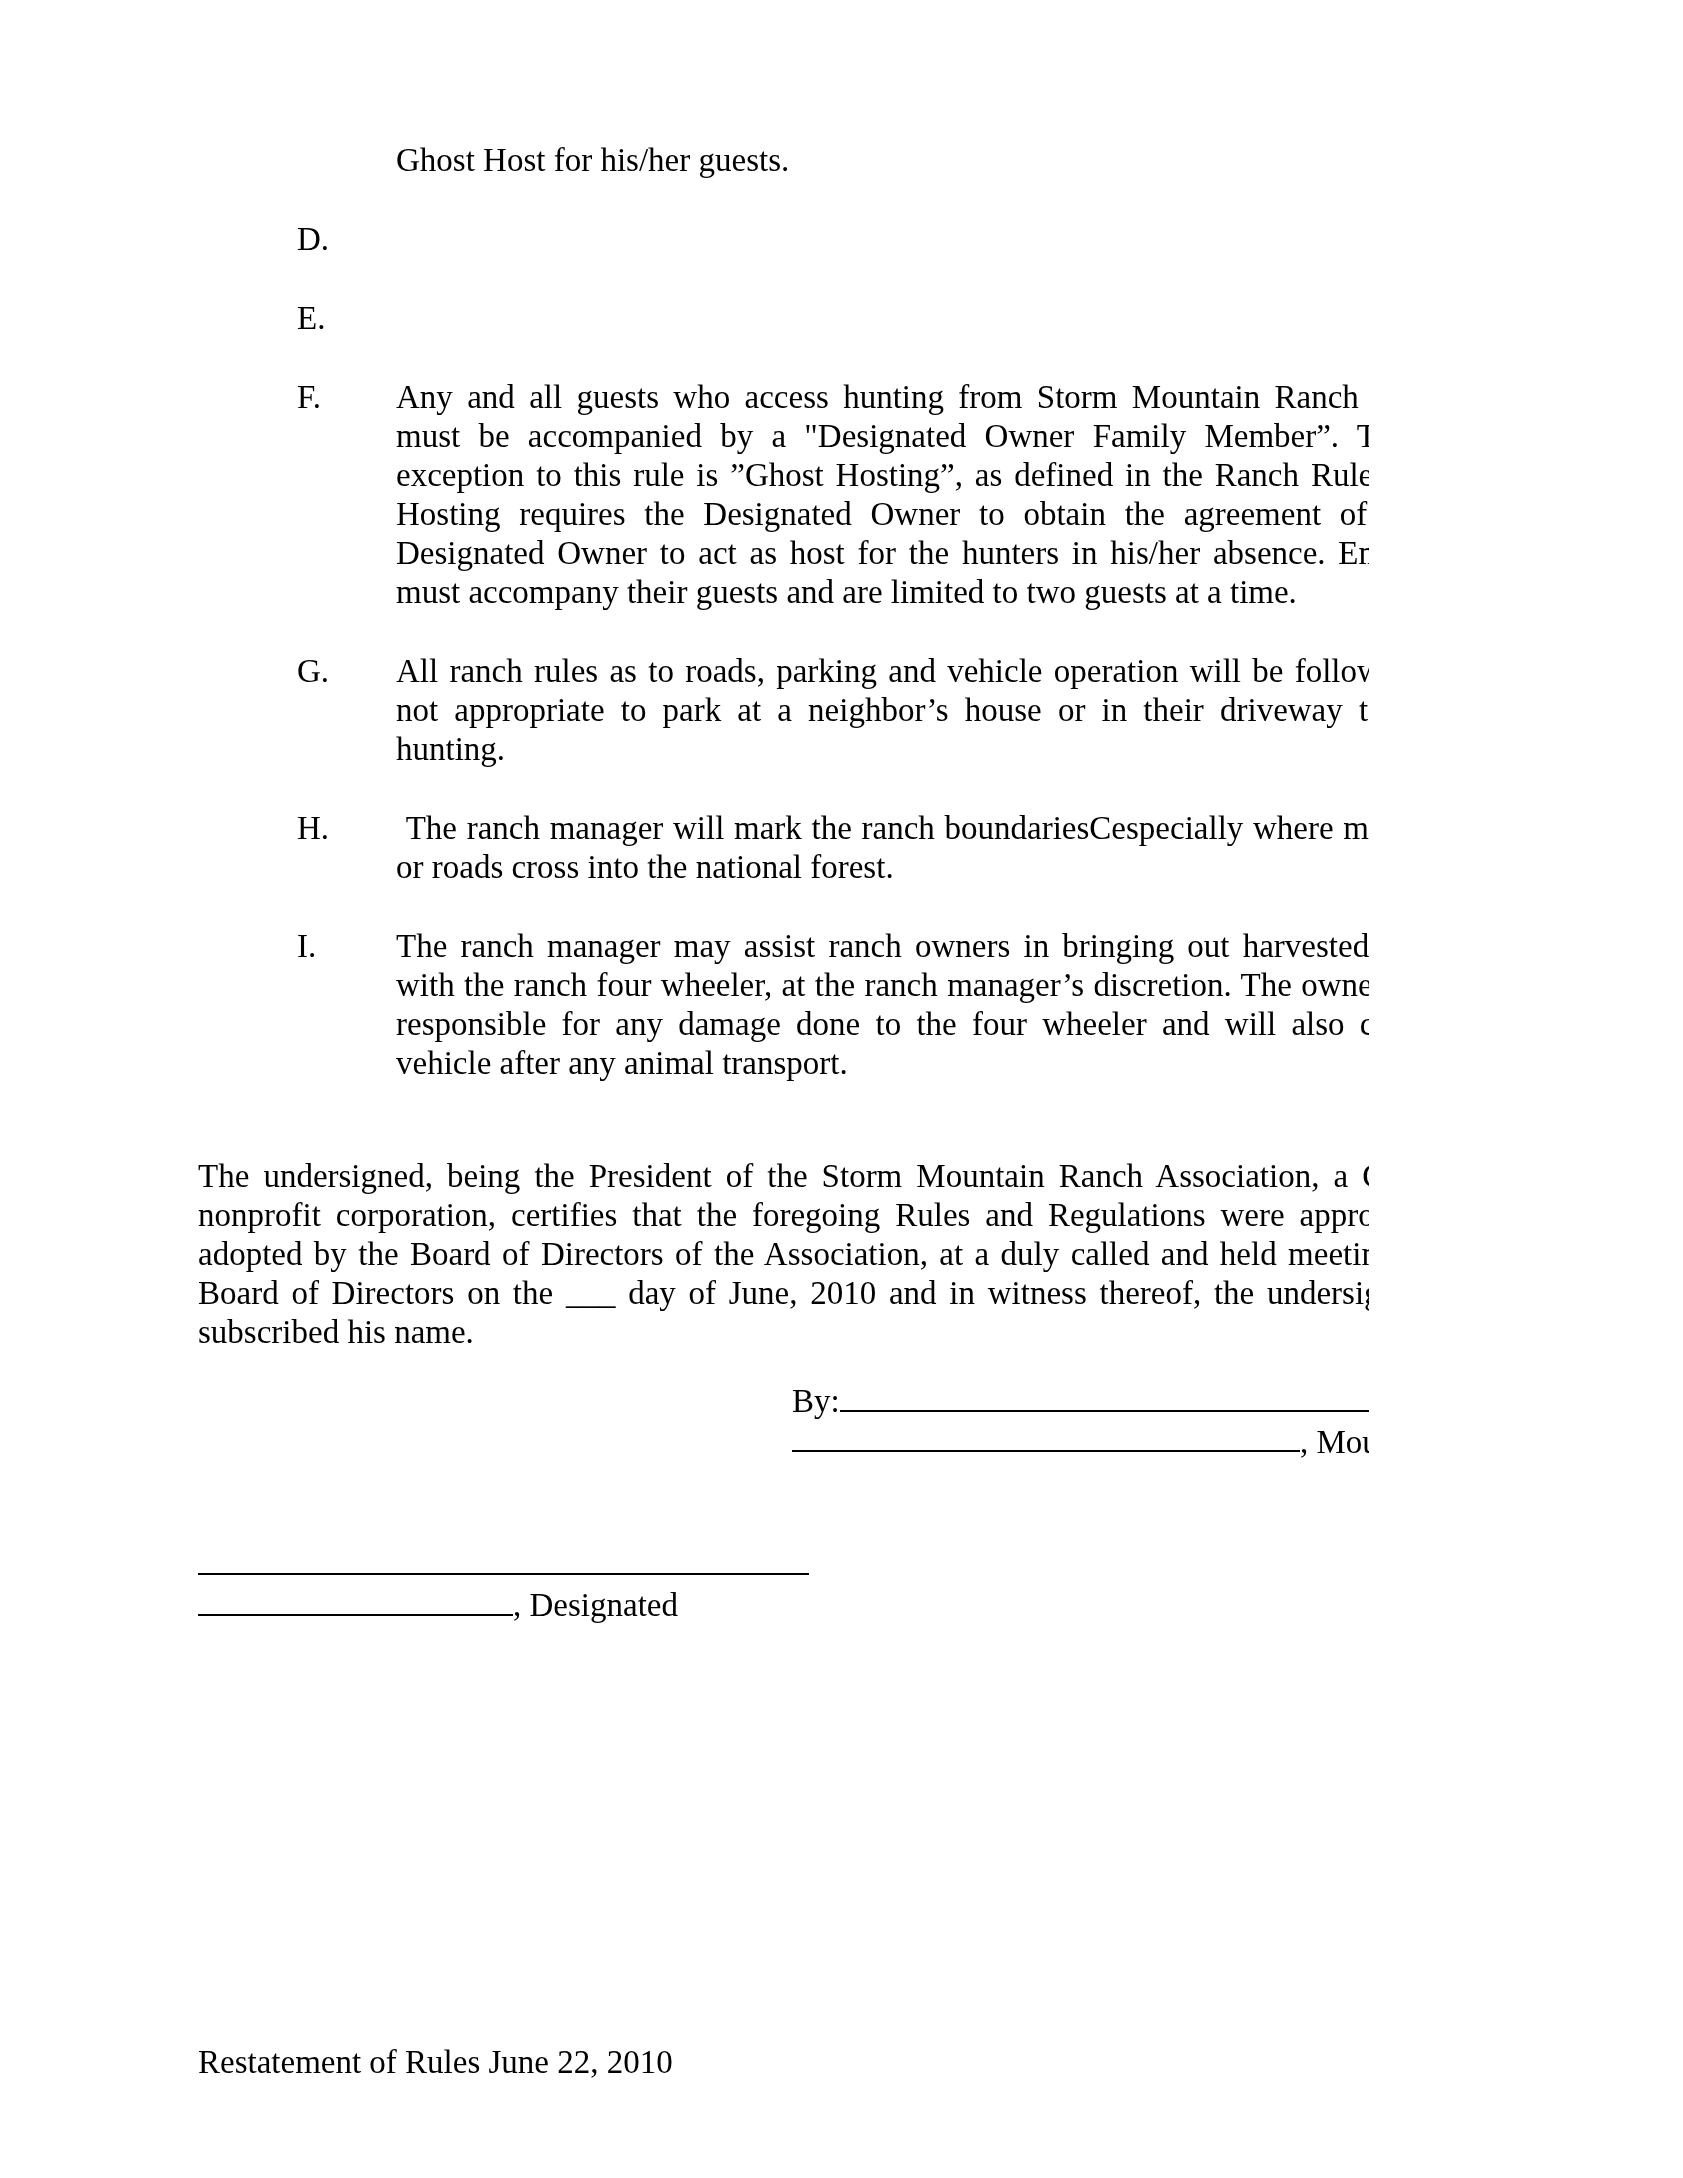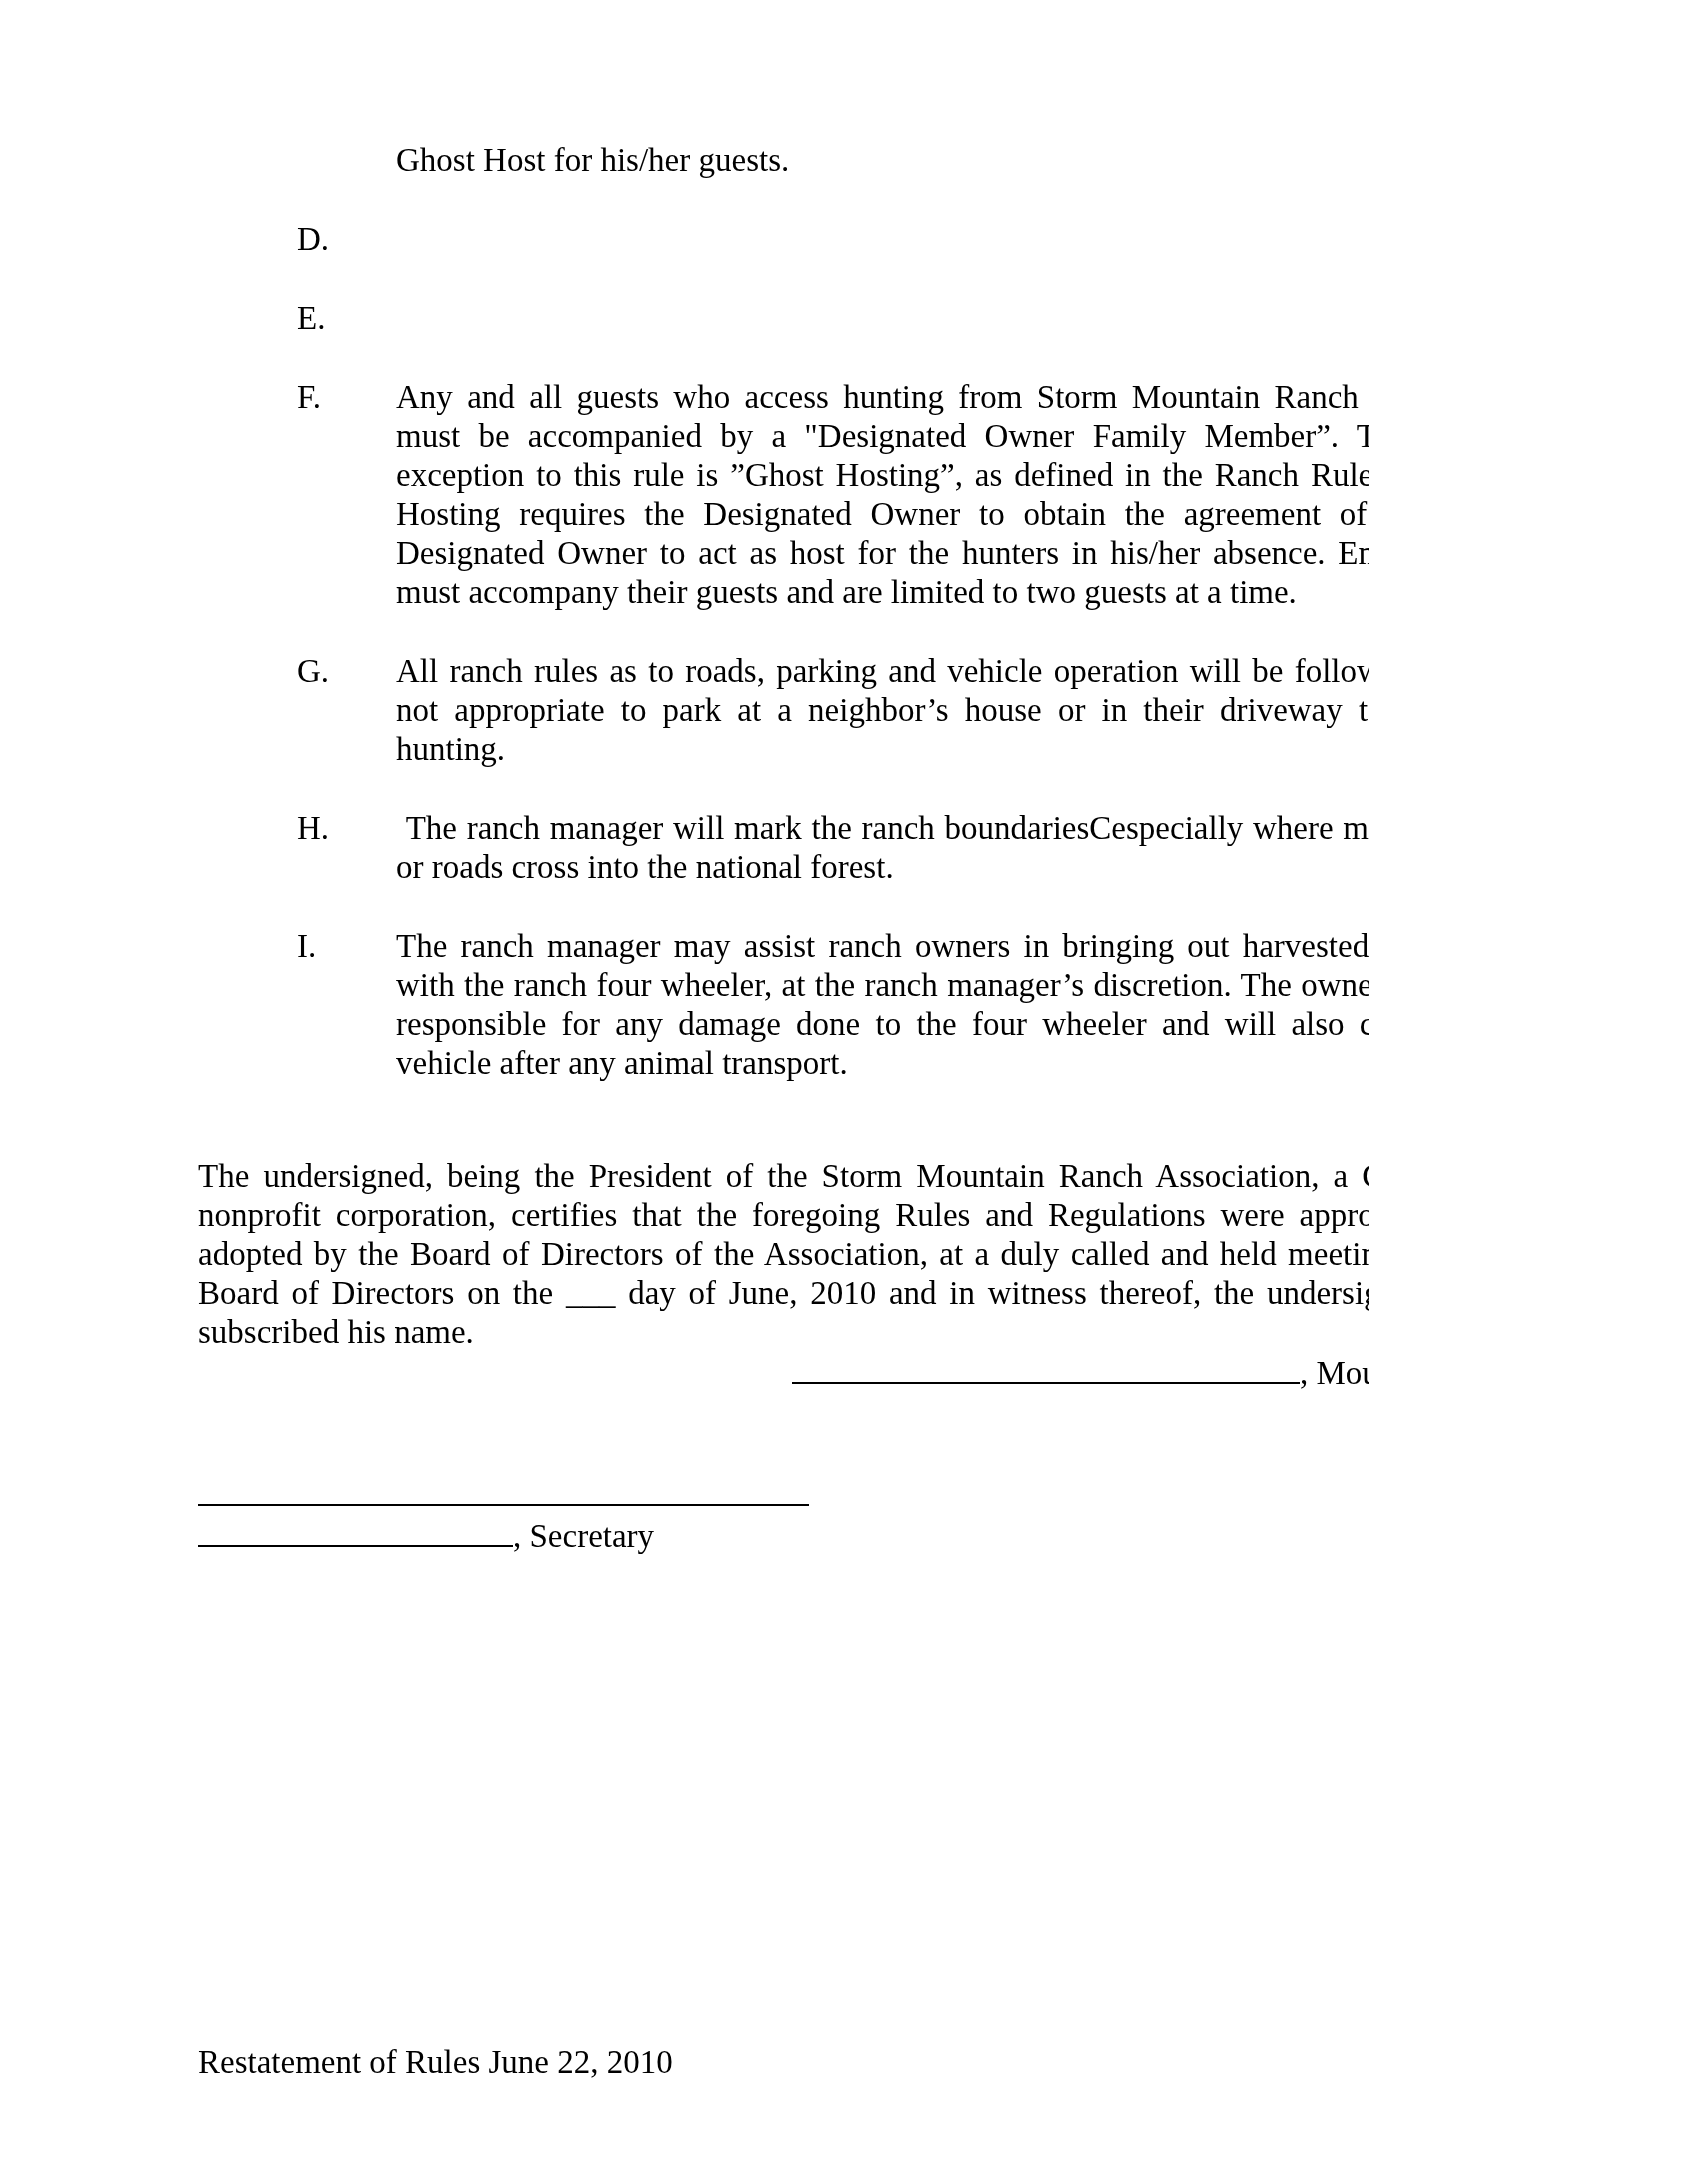--- a/index.html
+++ b/index.html
@@ -97,31 +97,34 @@
       <span class="list-text">&nbsp;The ranch manager will mark the ranch boundariesCespecially where main trails or roads cross into the national forest.</span>
     </div>
 
     <div class="list-item">
       <span class="list-letter">I.</span>
       <span class="list-text">The ranch manager may assist ranch owners in bringing out harvested animals with the ranch four wheeler, at the ranch manager’s discretion.  The owner will be responsible for any damage done to the four wheeler and will also clean the vehicle after any animal transport.</span>
     </div>
 
     <p class="closing">The undersigned, being the President of the Storm Mountain Ranch Association, a Colorado nonprofit corporation, certifies that the foregoing Rules and Regulations were approved and adopted by the Board of Directors of the Association, at a duly called and held meeting of the Board of Directors on the ___ day of June, 2010 and in witness thereof, the undersigned has subscribed his name.</p>
 
+    <div class="sig-by">
+      <span>By:</span><span class="uline w619"></span>
+    </div>
 
     <div class="sig-pres">
       <span class="uline w513"></span><span>, Mountain</span>
     </div>
 
 
     <div class="sec-long">
       <span class="uline w617"></span>
     </div>
 
     <div class="sig-sec">
-      <span class="uline w318"></span><span>, Secretary</span>
+      <span class="uline w318"></span><span>, Designated</span>
     </div>
 
   </div>
 
   <div class="footer">Restatement of Rules June 22, 2010</div>
 </div>
 
 
 </body></html>

